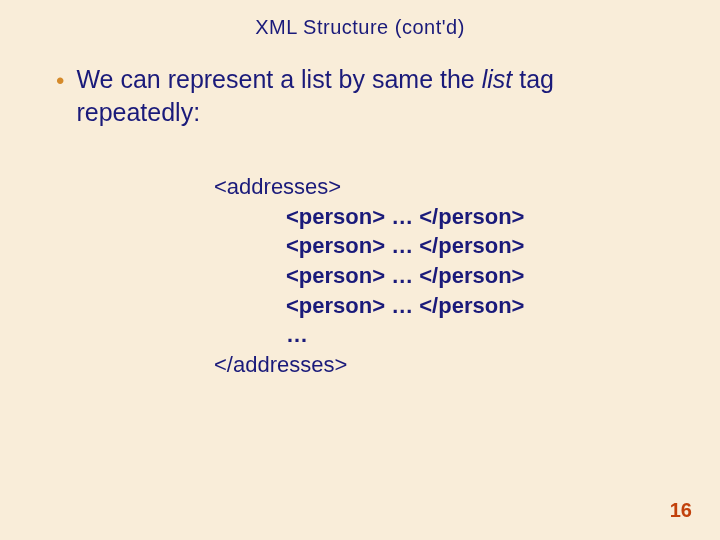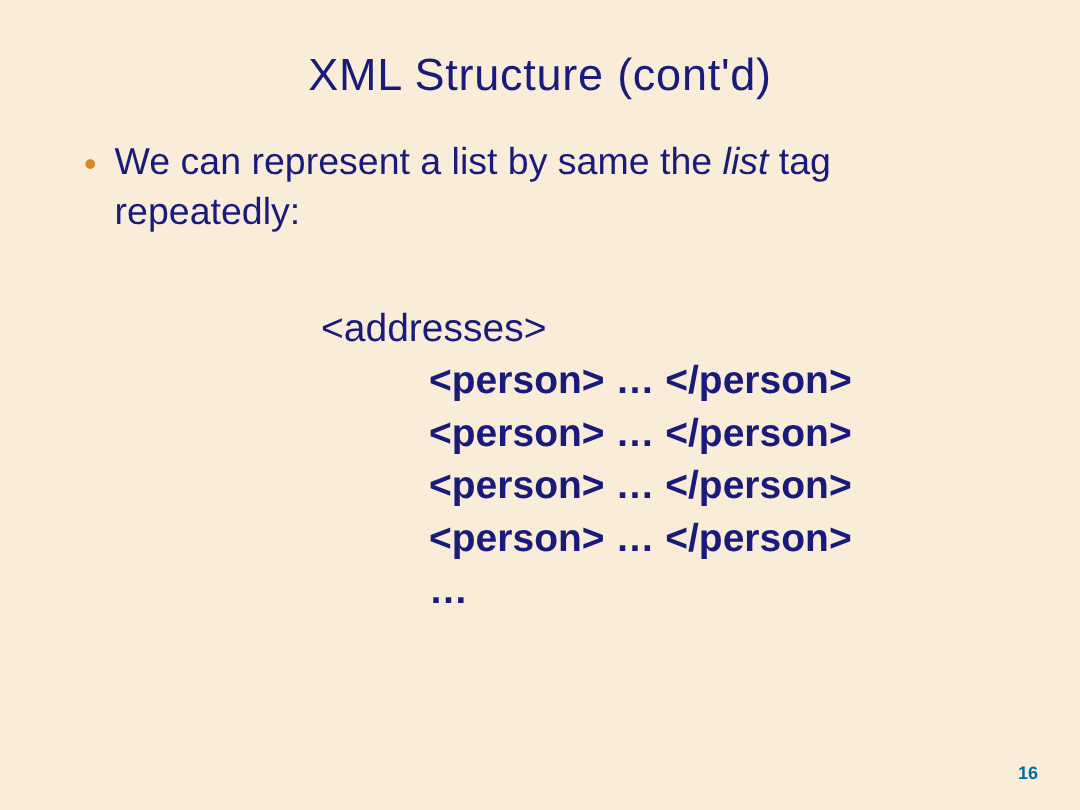--- a/index.html
+++ b/index.html
@@ -9,23 +9,23 @@
     height: 540px;
     overflow: hidden;
   }
   body {
     background: #f9edd9;
     font-family: Verdana, Geneva, sans-serif;
     position: relative;
   }
   .title {
     color: #1a1a7a;
-    font-size: 30px;
+    font-size: 20px;
     text-align: center;
-    padding-top: 34px;
+    padding-top: 16px;
     font-weight: 400;
     letter-spacing: 0.5px;
   }
   .body-wrap {
     padding: 24px 56px 0 56px;
     color: #1a1a7a;
     font-size: 25px;
     line-height: 1.3;
   }
   .bullet-row {
@@ -41,36 +41,36 @@
   }
   .bullet-text {
     flex: 1;
   }
   .italic {
     font-style: italic;
   }
   .code-block {
     color: #1a1a7a;
     font-family: Arial, Helvetica, sans-serif;
-    font-size: 26px;
+    font-size: 22px;
     line-height: 1.35;
     padding-left: 214px;
     padding-top: 44px;
   }
   .code-indent {
     padding-left: 72px;
     font-weight: bold;
   }
   .page-num {
     position: absolute;
     right: 28px;
     bottom: 18px;
-    color: #0369a1;
+    color: #c2410c;
     font-weight: 700;
-    font-size: 12px;
+    font-size: 20px;
     font-family: Verdana, Geneva, sans-serif;
   }
 </style>
 </head>
 <body>
 
 <div class="title">XML Structure (cont'd)</div>
 
 <div class="body-wrap">
   <div class="bullet-row">
@@ -81,15 +81,16 @@
   </div>
 </div>
 
 <div class="code-block">
   <div>&lt;addresses&gt;</div>
   <div class="code-indent">&lt;person&gt; … &lt;/person&gt;</div>
   <div class="code-indent">&lt;person&gt; … &lt;/person&gt;</div>
   <div class="code-indent">&lt;person&gt; … &lt;/person&gt;</div>
   <div class="code-indent">&lt;person&gt; … &lt;/person&gt;</div>
   <div class="code-indent">…</div>
+  <div>&lt;/addresses&gt;</div>
 </div>
 
 <div class="page-num">16</div>
 
 </body></html>

